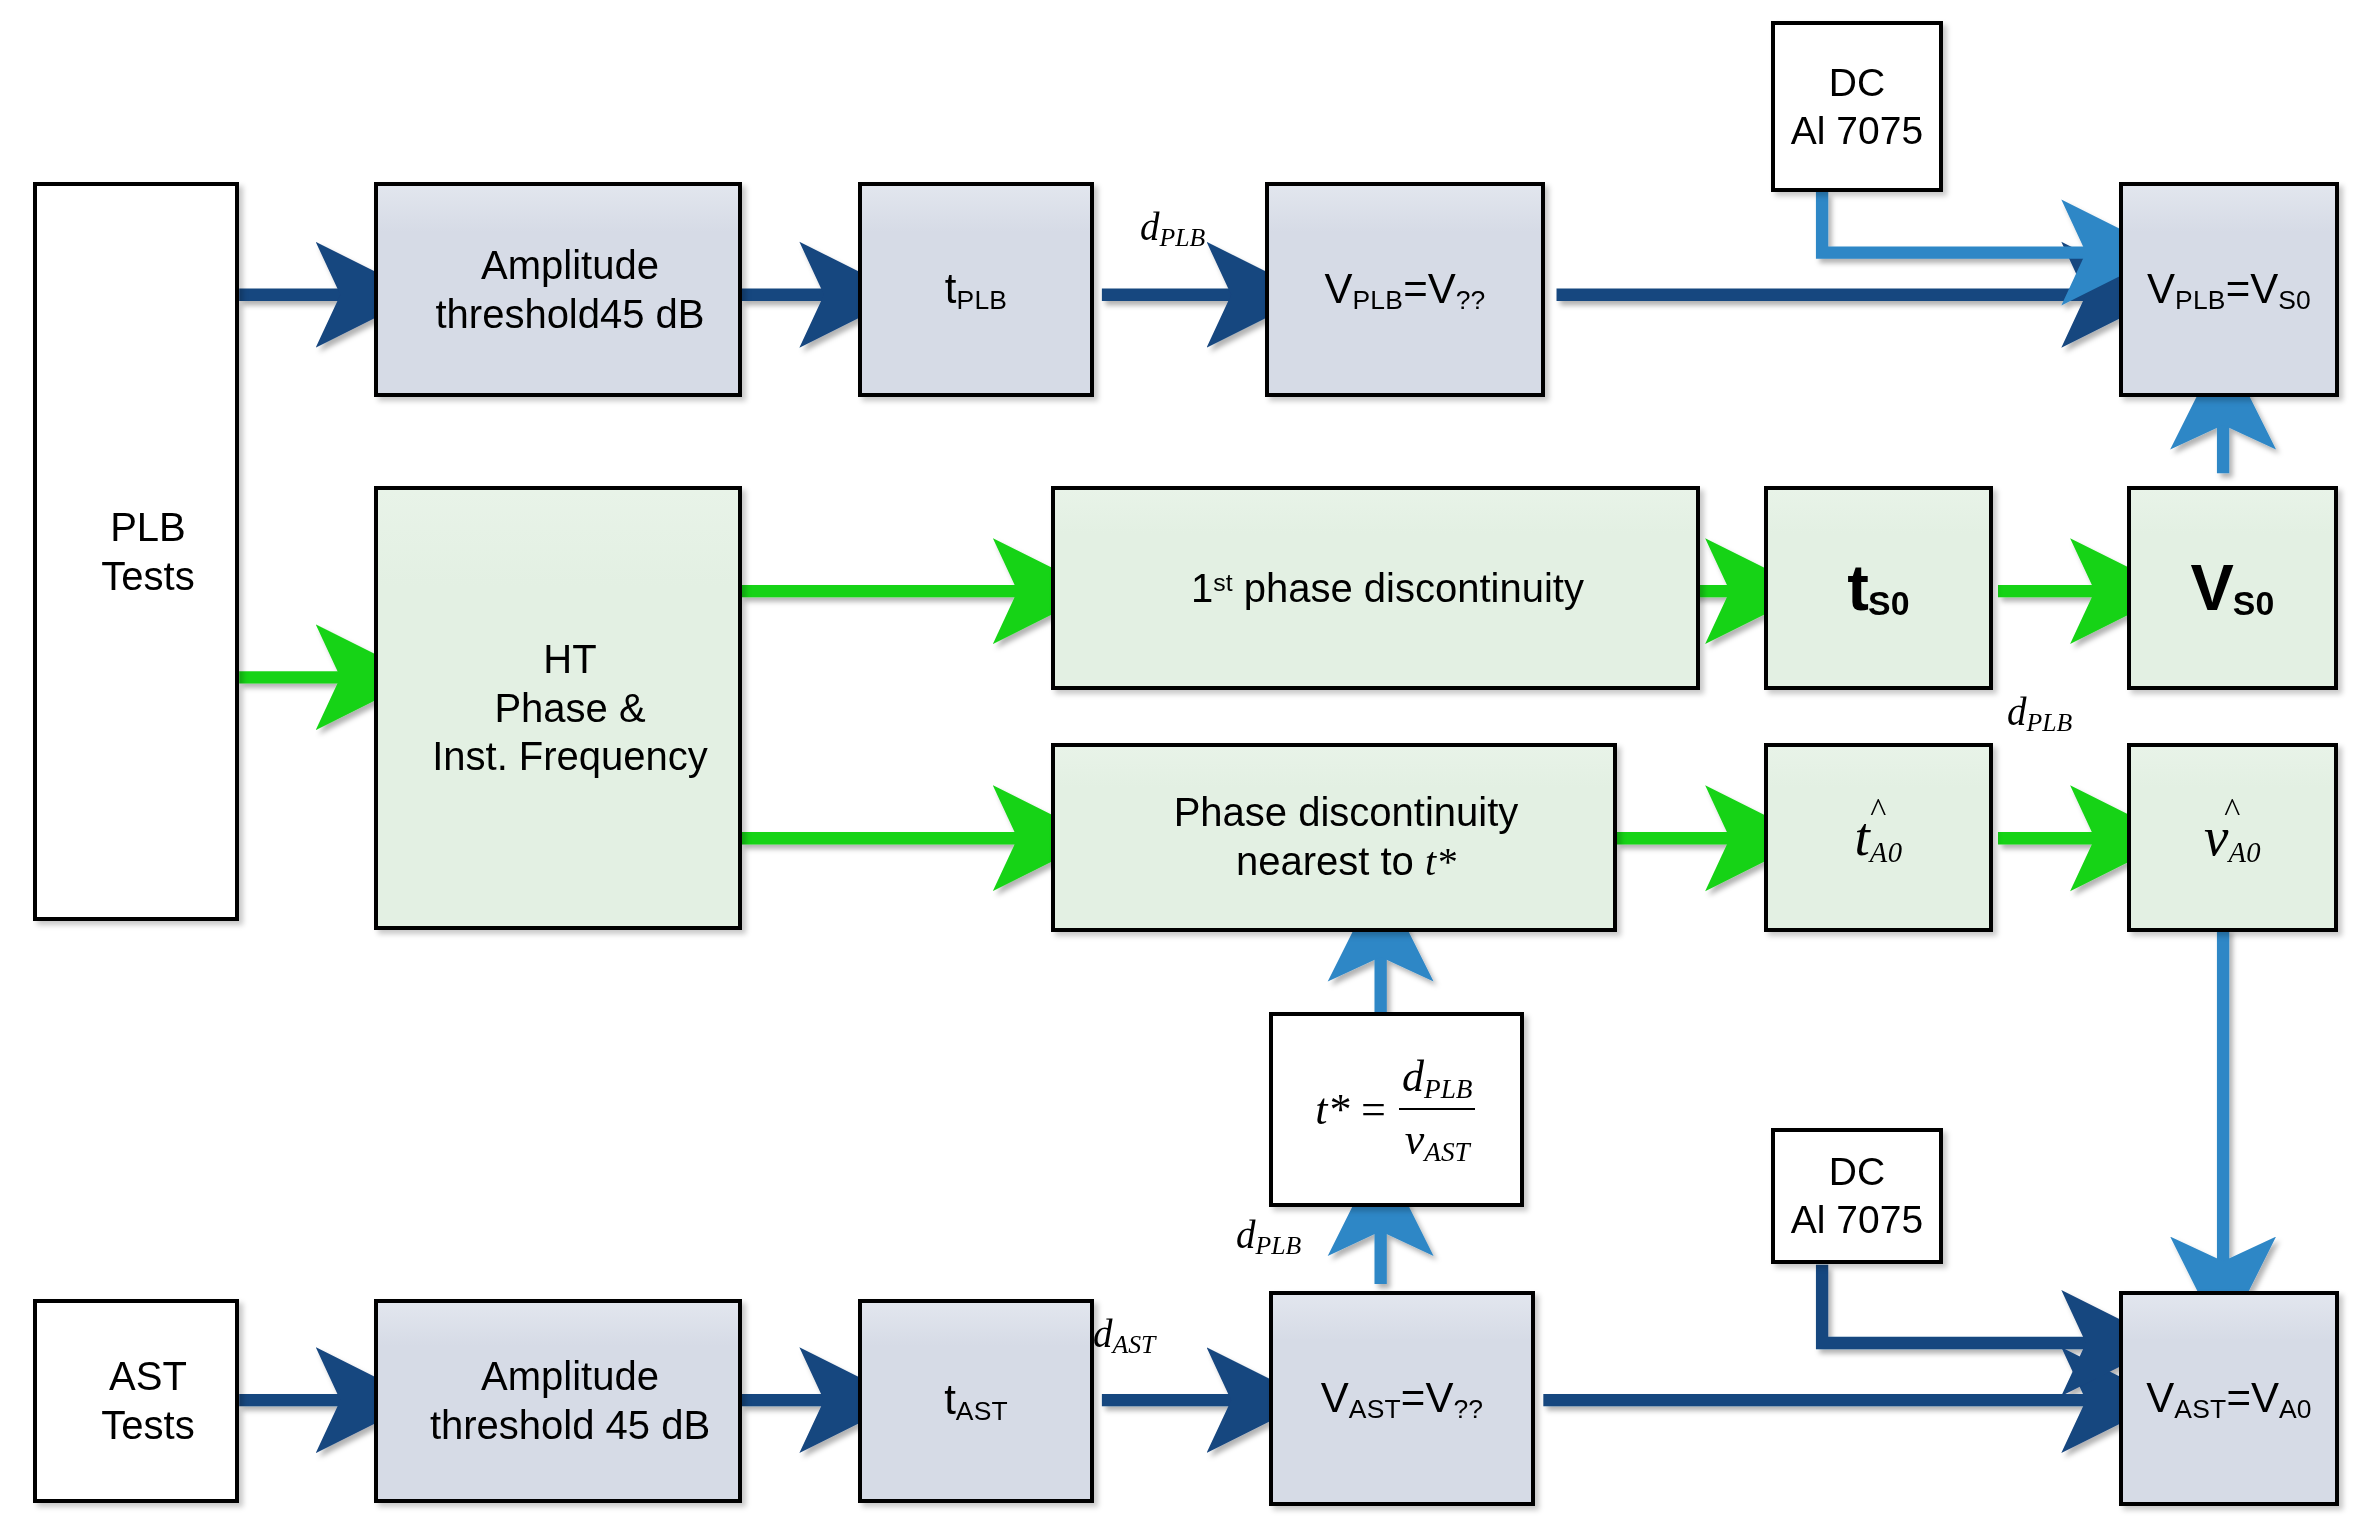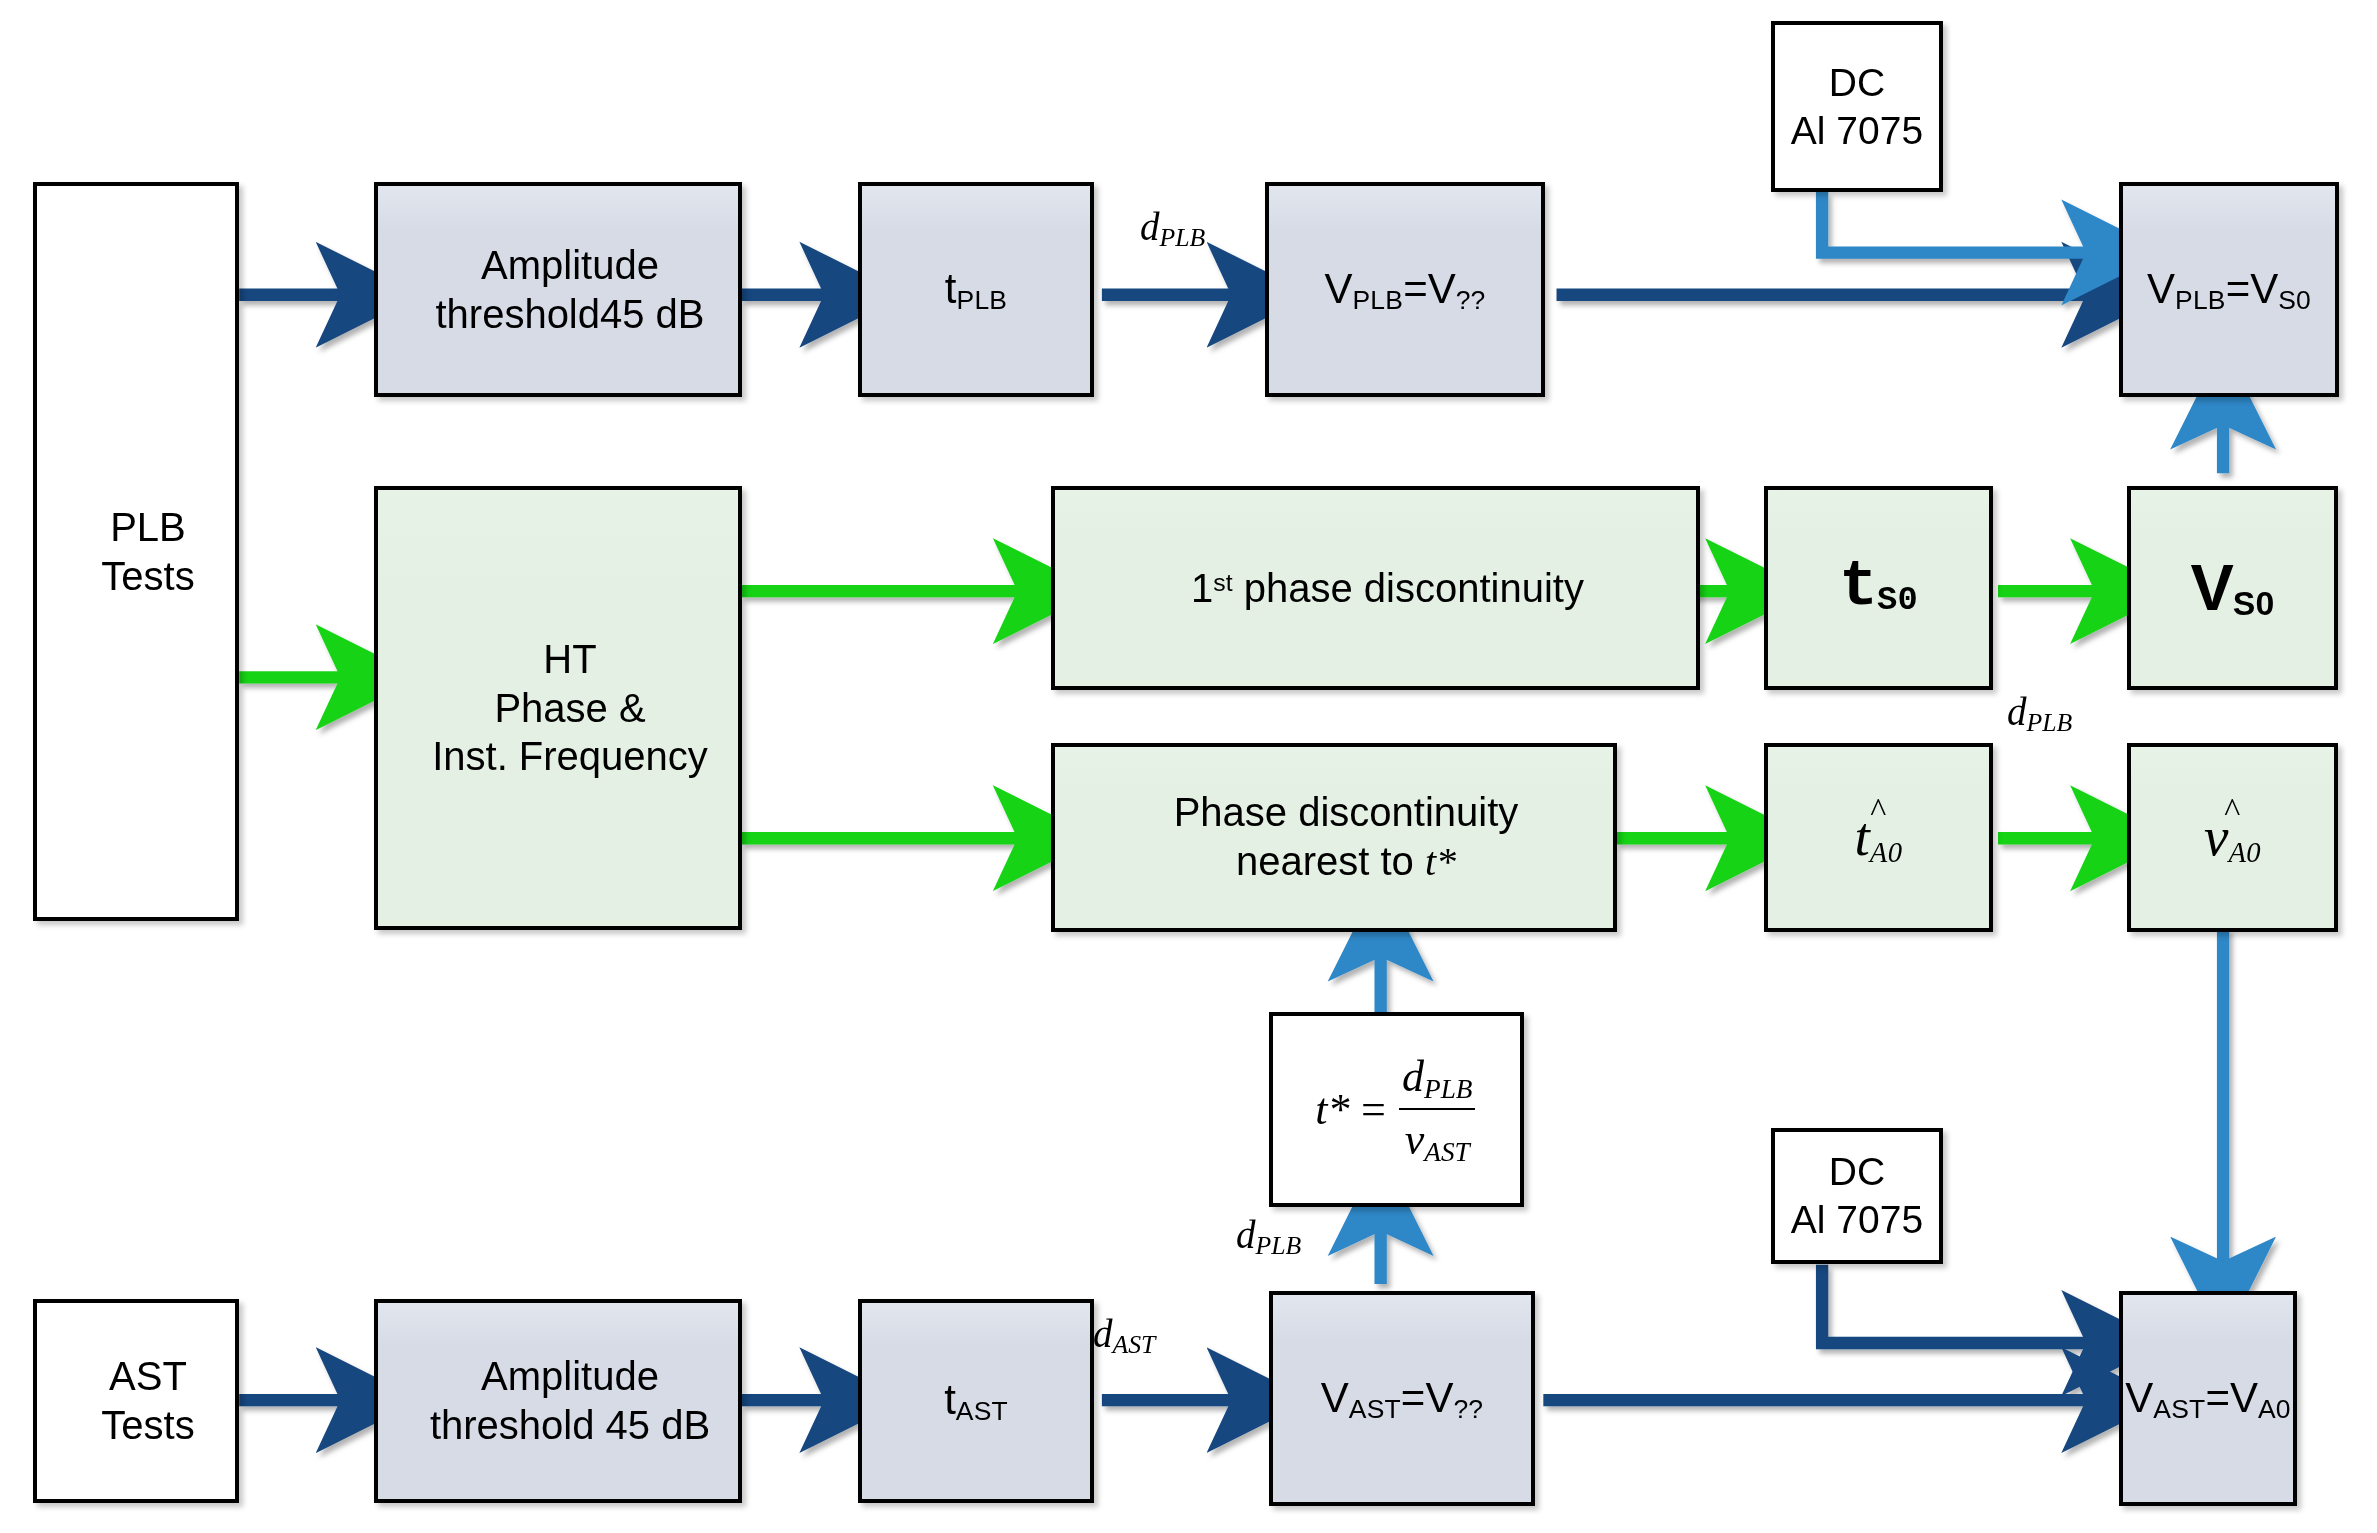--- a/index.html
+++ b/index.html
@@ -226,21 +226,21 @@
       <span>Inst. Frequency</span>
     </div>
   </div>
 
   <div class="node fill-green f-46" style="left:1051px; top:486px; width:649px; height:204px;">
     <div class="lbl">
       <span>1</span><span class="supsm">st</span><span> phase discontinuity</span>
     </div>
   </div>
 
-  <div class="node fill-green" style="left:1764px; top:486px; width:229px; height:204px;font-family:Liberation Mono, monospace;">
+  <div class="node fill-green" style="left:1764px; top:486px; width:229px; height:204px;">
     <div class="lbl bigv">
       <span>t</span><span class="sb">S0</span>
     </div>
   </div>
 
   <div class="node fill-green" style="left:2127px; top:486px; width:211px; height:204px;">
     <div class="lbl bigv">
       <span>V</span><span class="sb">S0</span>
     </div>
   </div>
@@ -303,21 +303,21 @@
     </div>
   </div>
 
   <div class="node fill-white f-44" style="left:1771px; top:1128px; width:172px; height:136px;">
     <div class="lbl">
       <span>DC</span><br>
       <span>Al 7075</span>
     </div>
   </div>
 
-  <div class="node fill-gray f-48" style="left:2119px; top:1291px; width:178px; height:215px;">
+  <div class="node fill-gray f-48" style="left:2119px; top:1291px; width:220px; height:215px;">
     <div class="lbl">
       <span>V</span><span class="sb">AST</span><span>=</span><span>V</span><span class="sb">A0</span>
     </div>
   </div>
 
   <div class="edge-label" style="left:1140px; top:204px;">
     <span>d</span><span class="sbi">PLB</span>
   </div>
 
   <div class="edge-label" style="left:2007px; top:689px;">

